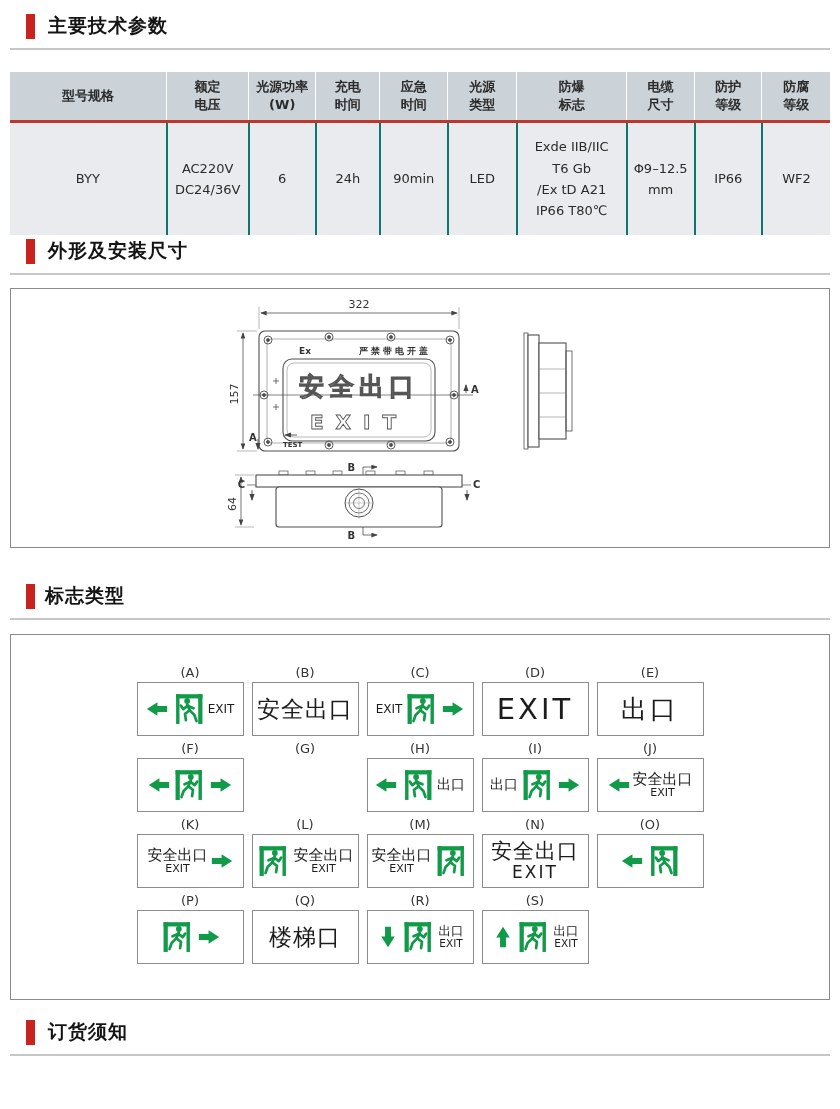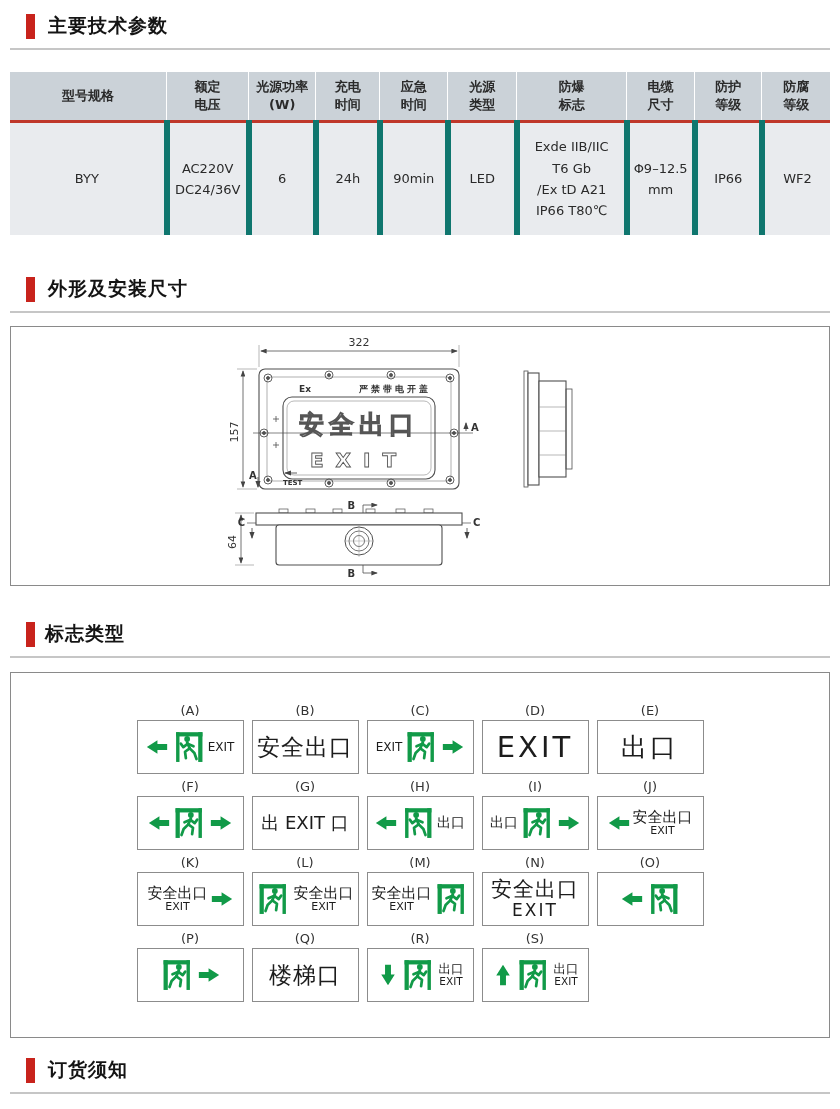--- a/index.html
+++ b/index.html
@@ -16,21 +16,21 @@
   .sec .t{font-size:19px;font-weight:bold;color:#141414;letter-spacing:1px;}
 
   
   table.spec{width:100%;border-collapse:collapse;margin-top:22px;table-layout:fixed;border-radius:13px;}
   table.spec th{
     background:#cbd2d8;font-size:13px;font-weight:bold;color:#2a2a2a;height:48px;
     border-left:1px solid #fff;border-bottom:3px solid #bf372a;
     white-space:pre-line;line-height:1.35;text-align:center;vertical-align:middle;padding:0 2px;}
   table.spec td{
     background:#e9ebee;font-size:13px;color:#2a2a2a;height:112px;text-align:center;
-    border-left:6px solid #0f766e;white-space:pre-line;line-height:1.65;vertical-align:middle;padding:0 2px;}
+    border-left:2px solid #0f766e;white-space:pre-line;line-height:1.65;vertical-align:middle;padding:0 2px;}
   table.spec th:first-child,table.spec td:first-child{border-left:none;}
 
   
   .panel{border:1px solid #8a8a8a;background:#fff;}
   .draw-panel{margin-top:13px;height:258px;}
   .signs-panel{margin-top:14px;height:336px;padding-top:28px;}
 
   
   .grid{width:567px;margin:0 auto;}
   .srow{display:flex;gap:8px;}
@@ -117,21 +117,21 @@
 /Ex tD A21
 IP66 T80℃</td>
         <td>Φ9–12.5
 mm</td>
         <td>IP66</td>
         <td>WF2</td>
       </tr>
     </tbody>
   </table>
 
-  <div class="sec" style="margin-top:38px;font-family:Liberation Mono, monospace;">
+  <div class="sec" style="font-family:Liberation Mono, monospace;">
     <div class="bar"></div>
     <div class="t">外形及安装尺寸</div>
   </div>
 
   <div class="panel draw-panel">
     <svg viewBox="0 0 818 258" width="818" height="258">
       <defs>
         <marker id="ar" markerWidth="8" markerHeight="8" refX="7" refY="3" orient="auto">
           <path d="M0 0 L8 3 L0 6 Z" fill="#444"></path>
         </marker>
@@ -368,23 +368,20 @@
               </span>
               <span class="arr-ic">
                 <svg viewBox="0 0 26 18" width="22" height="16" style="transform:rotate(0deg);">
      <path d="M1 5.5 H12.5 V1 L25 9 L12.5 17 V12.5 H1 Z" fill="#119a48"></path>
    </svg>
               </span>
             </div>
           </div>
           <div class="scell">
             <div class="slabel">(G)</div>
-            <div class="sbox">
-              <span class="tx tx-m">出 EXIT 口</span>
-            </div>
           </div>
           <div class="scell">
             <div class="slabel">(H)</div>
             <div class="sbox">
               <span class="arr-ic">
                 <svg viewBox="0 0 26 18" width="22" height="16" style="transform:rotate(180deg);">
      <path d="M1 5.5 H12.5 V1 L25 9 L12.5 17 V12.5 H1 Z" fill="#119a48"></path>
    </svg>
               </span>
               <span class="man-ic">

